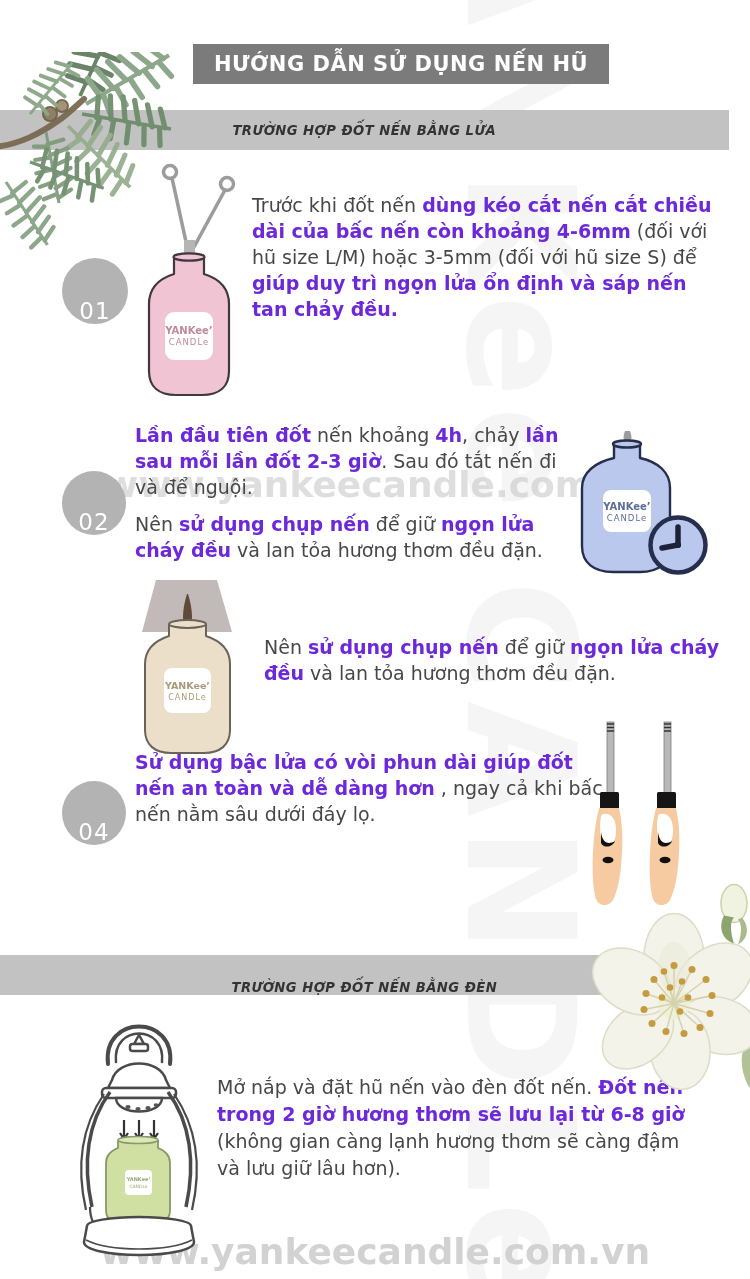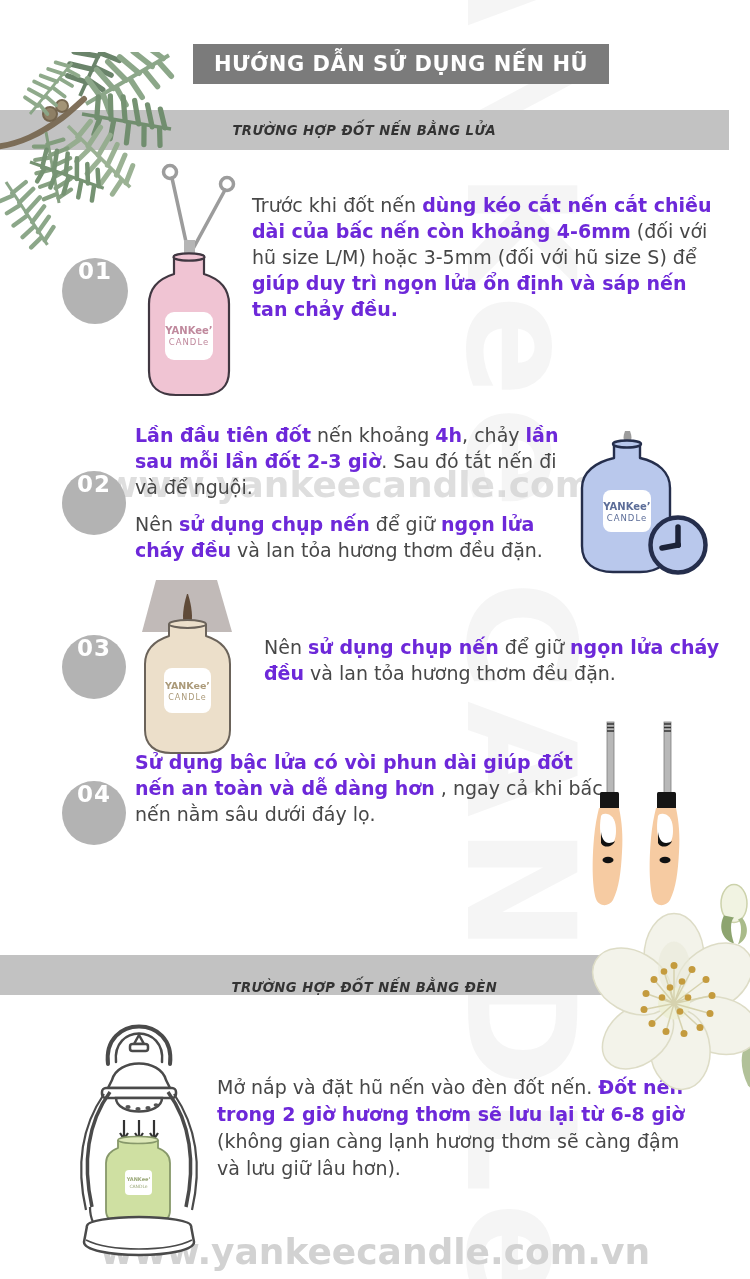--- a/index.html
+++ b/index.html
@@ -38,22 +38,22 @@
     display:flex;align-items:center;justify-content:center;
     color:#333333;font-size:14px;font-weight:bold;letter-spacing:0.5px;font-style:italic;
   }
   #section-fire-bar{top:110px;}
   #section-lamp-bar{top:955px;align-items:flex-end;}
   .condense{display:inline-block;transform:scaleX(0.94);}
 
   
   .badge{
     width:64px;height:64px;border-radius:50%;background:#b3b3b3;
-    display:flex;align-items:flex-start;justify-content:center;
-    color:#ffffff;font-size:23px;font-weight:bold;letter-spacing:1px;
+    display:flex;align-items:flex-end;justify-content:center;
+    color:#ffffff;font-size:23px;font-weight:normal;letter-spacing:1px;
   }
   #badge-01{left:62px;top:258px;width:66px;height:66px;}
   #badge-02{left:62px;top:471px;}
   #badge-03{left:62px;top:635px;}
   #badge-04{left:62px;top:781px;}
 
   
   .step-text{font-size:19px;line-height:26px;color:#474747;}
   .step-text p{margin:0 0 11px 0;}
   .step-text b{font-weight:bold;color:#6d28d9;}
@@ -171,23 +171,20 @@
       <path d="M59,22 C55,35 54,46 56,53 L63,53 C65,46 64,35 60,22 Z" fill="#5f4a38"></path>
       <g stroke="#6b635a" stroke-width="2" fill="#ecdfca" stroke-linejoin="round">
         <path d="M41,52 L41,64 C26,69 17,77 17,92 L17,158 C17,173 27,181 43,181 L76,181 C92,181 102,173 102,158 L102,92 C102,77 93,69 78,64 L78,52"></path>
         <ellipse cx="59.5" cy="52" rx="18.5" ry="4"></ellipse>
       </g>
       <rect x="36" y="96" width="47" height="45" rx="8" fill="#ffffff"></rect>
       <text x="59.5" y="117" text-anchor="middle" font-size="9.5" font-weight="bold" fill="#ab9a79">YANKee’</text>
       <text x="59.5" y="128" text-anchor="middle" font-size="8" letter-spacing="1" fill="#ab9a79">CANDLe</text>
     </svg>
   </div>
-  <div id="badge-03" class="badge layer">
-    <span>03</span>
-  </div>
   <div id="step3-text" class="step-text layer">
     <p><span>Nên </span><b>sử dụng chụp nến</b><span> để giữ </span><b>ngọn lửa cháy đều</b><span> và lan tỏa hương thơm đều đặn.</span></p>
   </div>
 
   <div id="badge-04" class="badge layer">
     <span>04</span>
   </div>
   <div id="step4-text" class="step-text layer">
     <p><b>Sử dụng bậc lửa có vòi phun dài giúp đốt nến an toàn và dễ dàng hơn</b><span> , ngay cả khi bấc nến nằm sâu dưới đáy lọ.</span></p>
   </div>

